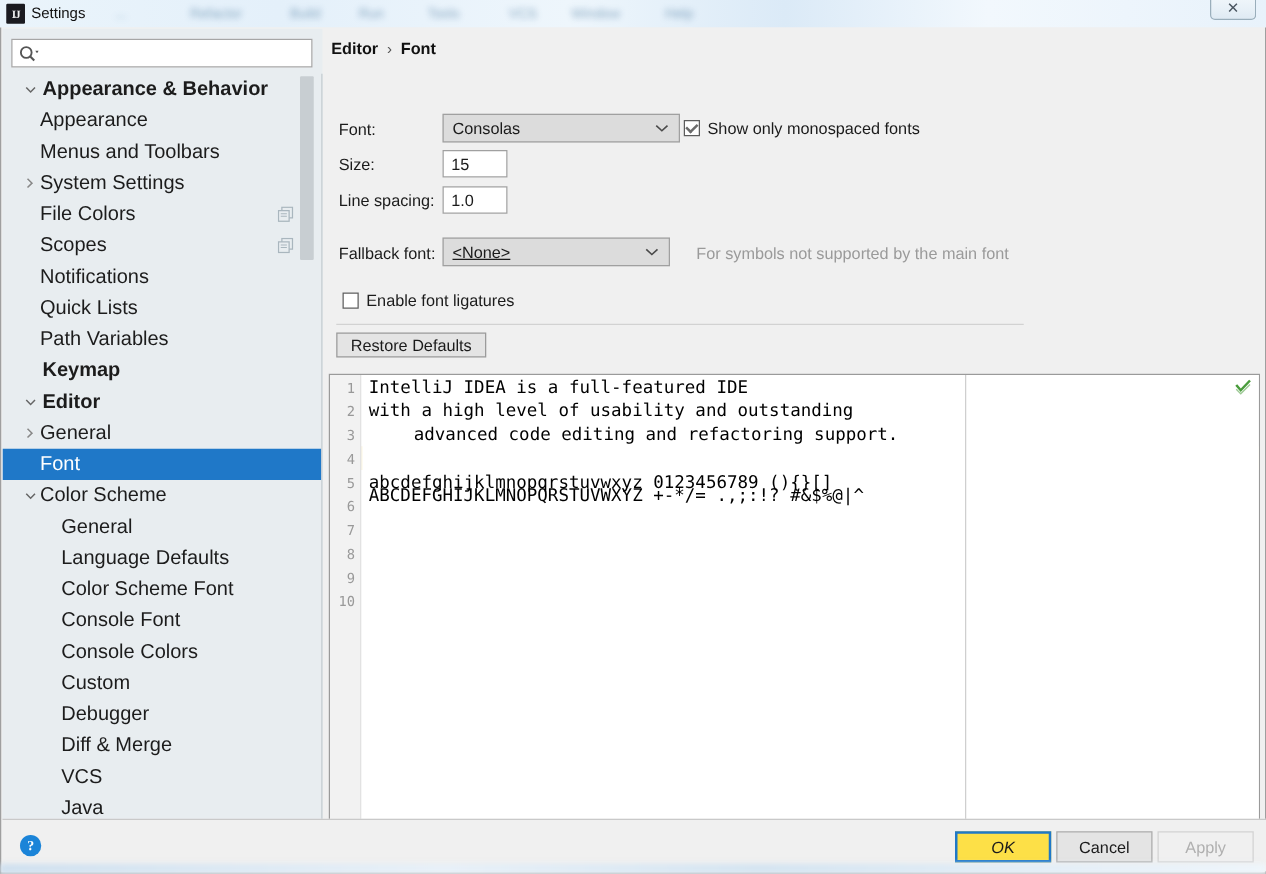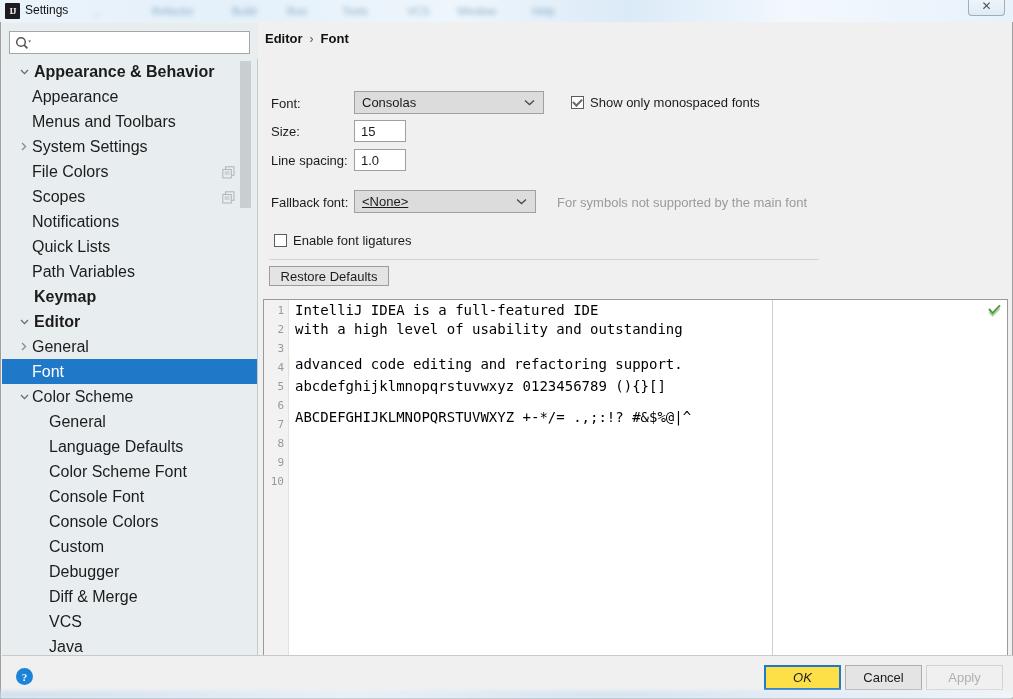--- a/index.html
+++ b/index.html
@@ -473,21 +473,21 @@
 
       <div class="form-label" style="left:12px; top:73px;">Font:</div>
       <div class="combo" style="left:95px; top:68px; width:190px;">
         <span>Consolas</span>
         <span class="chev">
           <svg width="11" height="7" viewBox="0 0 11 7">
               <path d="M1 1.5 L5.5 5.6 L10 1.5" fill="none" stroke="#4a4a4a" stroke-width="1.3"></path>
             </svg>
         </span>
       </div>
-      <div class="checkbox-row" style="left:312px; top:72px;">
+      <div class="checkbox-row" style="left:288px; top:72px;">
         <span class="cb checked"></span>
         <span>Show only monospaced fonts</span>
       </div>
 
       <div class="form-label" style="left:12px; top:101px;">Size:</div>
       <div class="txtfield" style="left:95px; top:97px; width:52px;">15</div>
 
       <div class="form-label" style="left:12px; top:130px;">Line spacing:</div>
       <div class="txtfield" style="left:95px; top:126px; width:52px;">1.0</div>
 
@@ -522,24 +522,24 @@
             <div class="ln" style="top: 77px;">5</div>
             <div class="ln" style="top: 96px;">6</div>
             <div class="ln" style="top: 115px;">7</div>
             <div class="ln" style="top: 134px;">8</div>
             <div class="ln" style="top: 153px;">9</div>
             <div class="ln" style="top: 172px;">10</div>
           </div>
         <div class="code-area" id="code-area">
             <div class="cl" style="top: 1px;">IntelliJ IDEA is a full-featured IDE</div>
             <div class="cl" style="top: 20px;">with a high level of usability and outstanding</div>
-            <div class="cl" style="top: 55px;">advanced code editing and refactoring support.</div>
+            <div class="cl" style="top: 39px; margin-left: 36px;">advanced code editing and refactoring support.</div>
             <div class="cl" style="top: 58px;"></div>
             <div class="cl" style="top: 77px;">abcdefghijklmnopqrstuvwxyz 0123456789 (){}[]</div>
-            <div class="cl" style="top: 108px;">ABCDEFGHIJKLMNOPQRSTUVWXYZ +-*/= .,;:!? #&amp;$%@|^</div>
+            <div class="cl" style="top: 88px;">ABCDEFGHIJKLMNOPQRSTUVWXYZ +-*/= .,;:!? #&amp;$%@|^</div>
             <div class="cl" style="top: 115px;"></div>
             <div class="cl" style="top: 134px;"></div>
             <div class="cl" style="top: 153px;"></div>
             <div class="cl" style="top: 172px;"></div>
           </div>
         <div class="right-margin-line"></div>
         <div class="ok-mark">
           <svg width="13" height="13" viewBox="0 0 13 13">
             <path d="M1 5 L4.6 9.2 L12 1.4" fill="none" stroke="#4a9c3c" stroke-width="2"></path>
             <path d="M1 8.4 L4.6 12 L12 4.6" fill="none" stroke="#4a9c3c" stroke-width="1.1" opacity=".55"></path>

